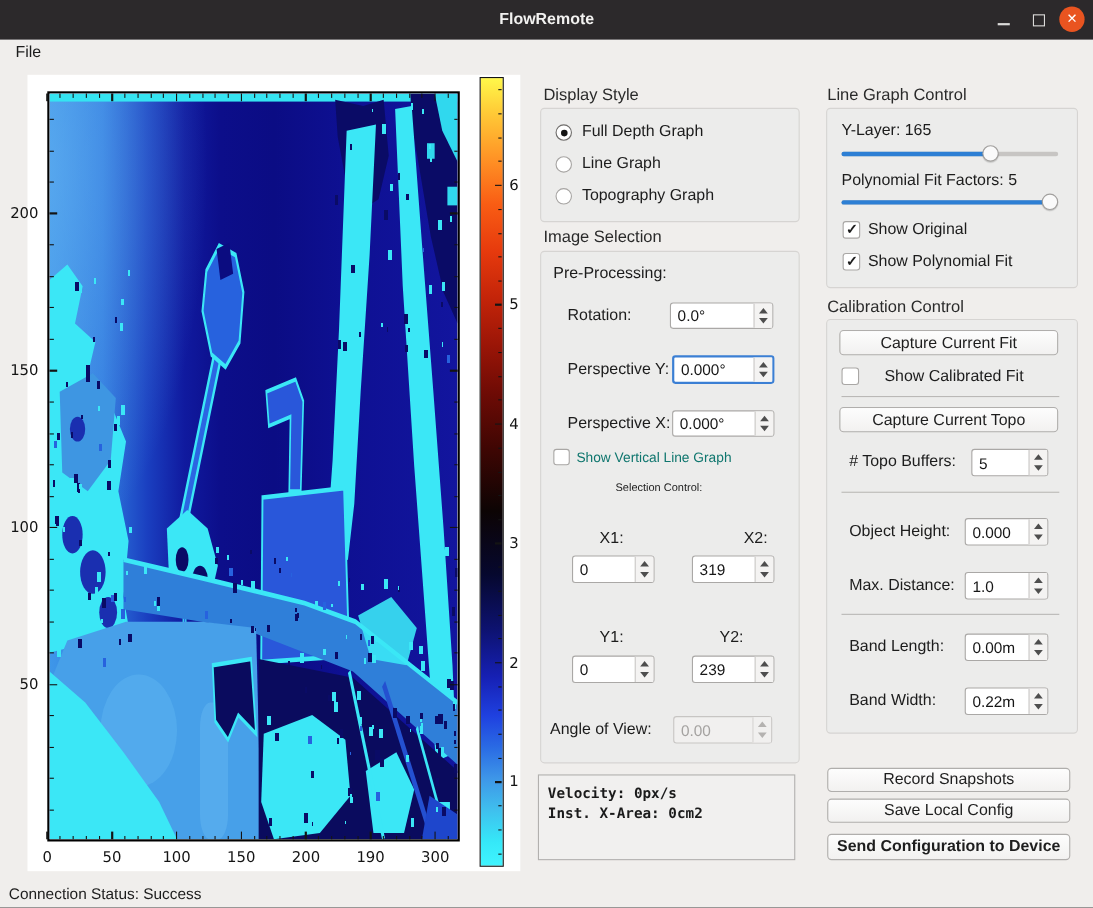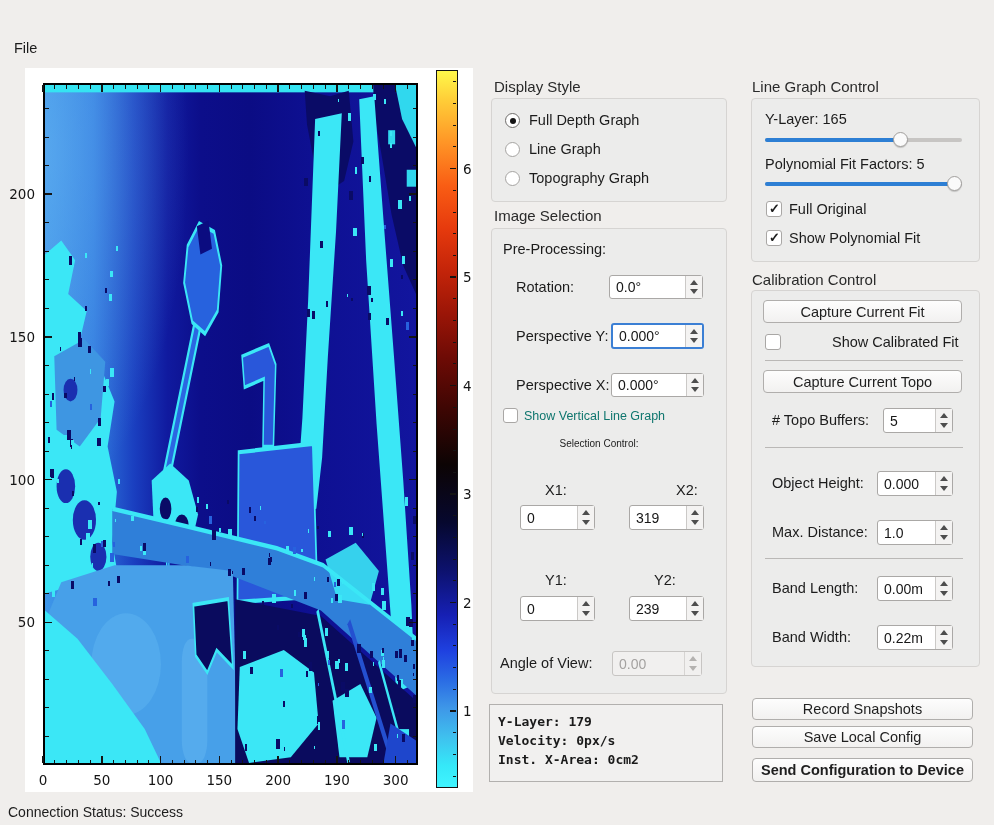--- a/index.html
+++ b/index.html
@@ -77,20 +77,32 @@
   .btn.bold{font-weight:bold;}
   .sep{position:absolute;height:1px;background:#bab8b6;}
   .conbox{position:absolute;background:#f1f0ef;border:1px solid #b2b0ae;box-sizing:border-box;padding:7px 0 0 8px;}
   .conbox div{font-family:"DejaVu Sans Mono",monospace;font-size:13px;font-weight:bold;color:#1a1a1a;line-height:19px;}
 </style>
 </head>
 <body>
 
 <div class="app">
 
+  <div class="titlebar">
+    <div class="title">FlowRemote</div>
+    <div class="win-btn win-min">
+        <div class="glyph-min"></div>
+      </div>
+    <div class="win-btn win-max">
+        <div class="glyph-max"></div>
+      </div>
+    <div class="win-btn win-close">
+        <div class="glyph-close"></div>
+      </div>
+  </div>
 
   <div class="menubar">
     <div class="menu-item">File</div>
   </div>
 
   <div class="content">
 
     <div class="plot-panel">
       <div class="axes-wrap">
         <div class="axes-clip">
@@ -636,49 +648,48 @@
     <div class="lbl" style="left:500px;top:595px;">Angle of View:</div>
     <div class="spin disabled" style="left:612px;top:591px;width:90px;height:25px;">
       <div class="val">0.00</div>
       <div class="arrows">
           <div class="tri-up"></div>
           <div class="tri-dn"></div>
         </div>
     </div>
 
     <div class="conbox" style="left:489px;top:644px;width:234px;height:78px;">
-      <div>Y-Layer: 179</div>
       <div>Velocity: 0px/s</div>
       <div>Inst. X-Area: 0cm2</div>
     </div>
 
     <div class="glabel" style="left:752px;top:18px;">Line Graph Control</div>
     <div class="gbox" style="left:751px;top:38px;width:227px;height:162px;"></div>
     <div class="lbl" style="left:765px;top:51px;">Y-Layer: 165</div>
     <div class="slider" style="left:765px;top:72px;width:197px;">
       <div class="track"></div>
         <div class="fill" style="width: 69%;"></div>
         <div class="knob" style="left: calc(69% - 7.5px);"></div>
     </div>
     <div class="lbl" style="left:765px;top:96px;">Polynomial  Fit Factors: 5</div>
     <div class="slider" style="left:765px;top:116px;width:197px;">
       <div class="track"></div>
         <div class="fill" style="width: 96%;"></div>
         <div class="knob" style="left: calc(96% - 7.5px);"></div>
     </div>
     <div class="cb checked" style="left:766px;top:141px;"></div>
-    <div class="lbl" style="left:789px;top:141px;">Full Original</div>
+    <div class="lbl" style="left:789px;top:141px;">Show Original</div>
     <div class="cb checked" style="left:766px;top:170px;"></div>
     <div class="lbl" style="left:789px;top:170px;">Show Polynomial Fit</div>
 
     <div class="glabel" style="left:752px;top:211px;">Calibration Control</div>
     <div class="gbox" style="left:751px;top:230px;width:227px;height:375px;"></div>
     <div class="btn" style="left:763px;top:240px;width:199px;height:23px;">Capture Current Fit</div>
     <div class="cb" style="left:765px;top:274px;"></div>
-    <div class="lbl" style="left:832px;top:274px;text-align:center;">Show Calibrated Fit</div>
+    <div class="lbl" style="left:804px;top:274px;text-align:center;">Show Calibrated Fit</div>
     <div class="sep" style="left:765px;top:300px;width:198px;"></div>
     <div class="btn" style="left:763px;top:310px;width:199px;height:23px;">Capture Current Topo</div>
     <div class="lbl" style="left:772px;top:352px;"># Topo Buffers:</div>
     <div class="spin" style="left:883px;top:348px;width:70px;height:25px;">
       <div class="val">5</div>
       <div class="arrows">
           <div class="tri-up"></div>
           <div class="tri-dn"></div>
         </div>
     </div>

